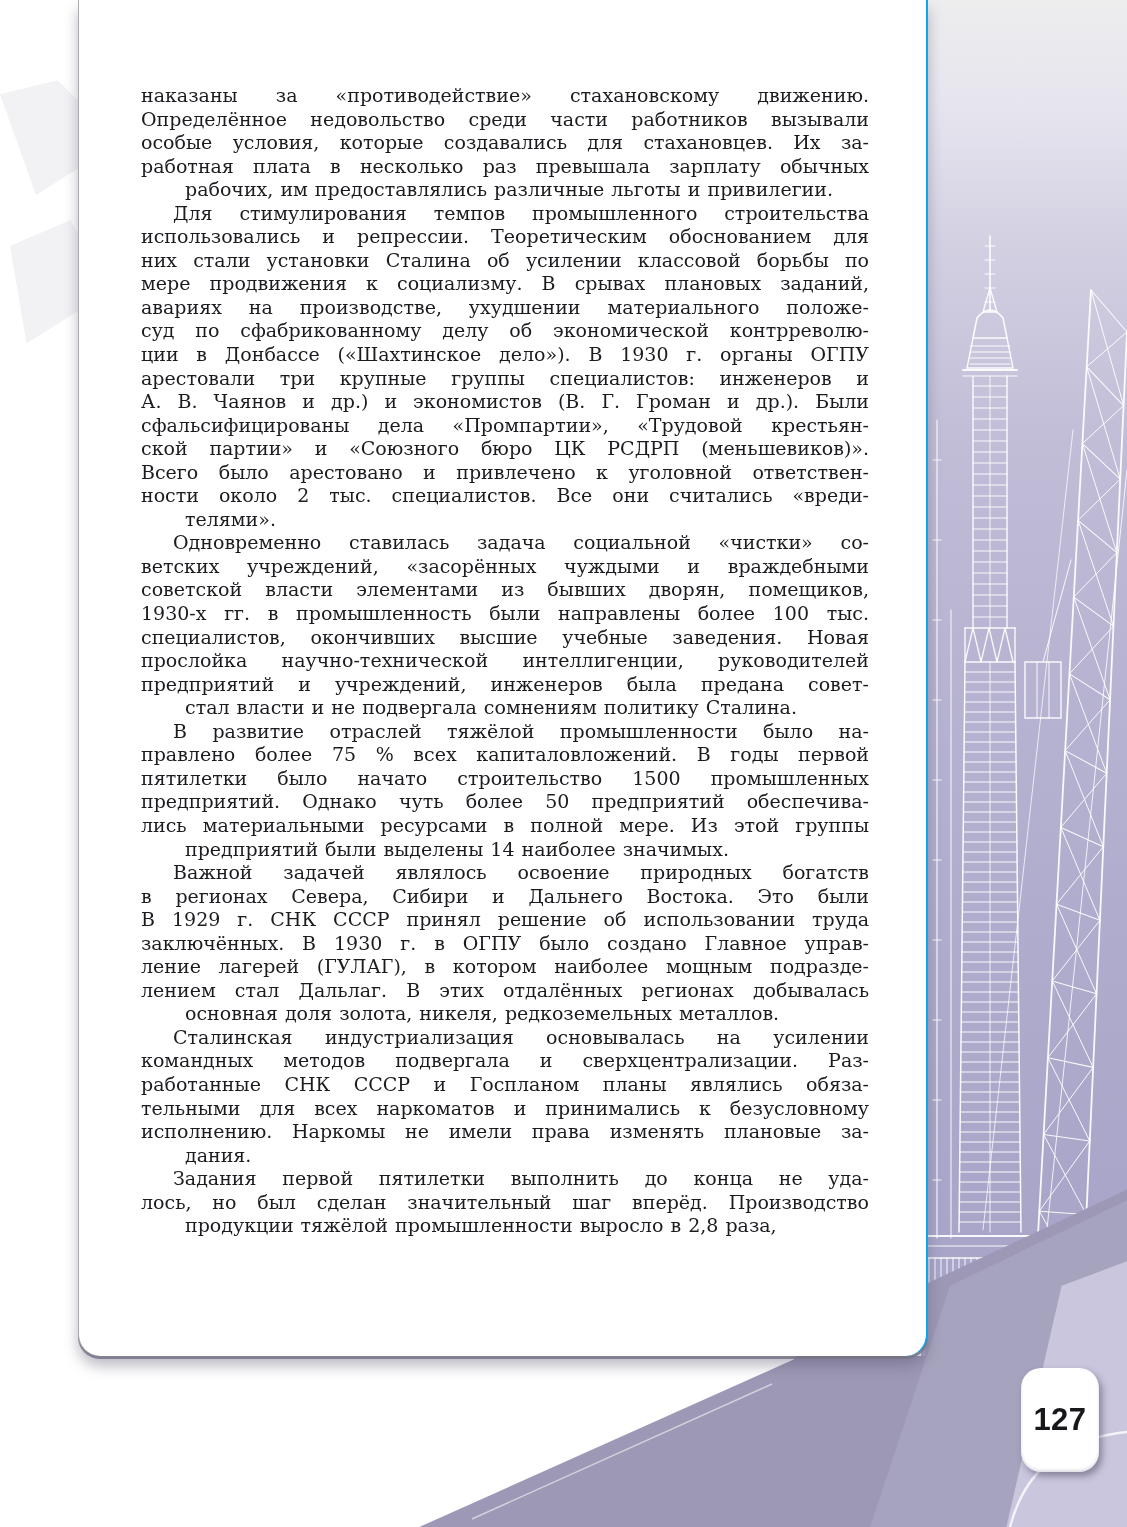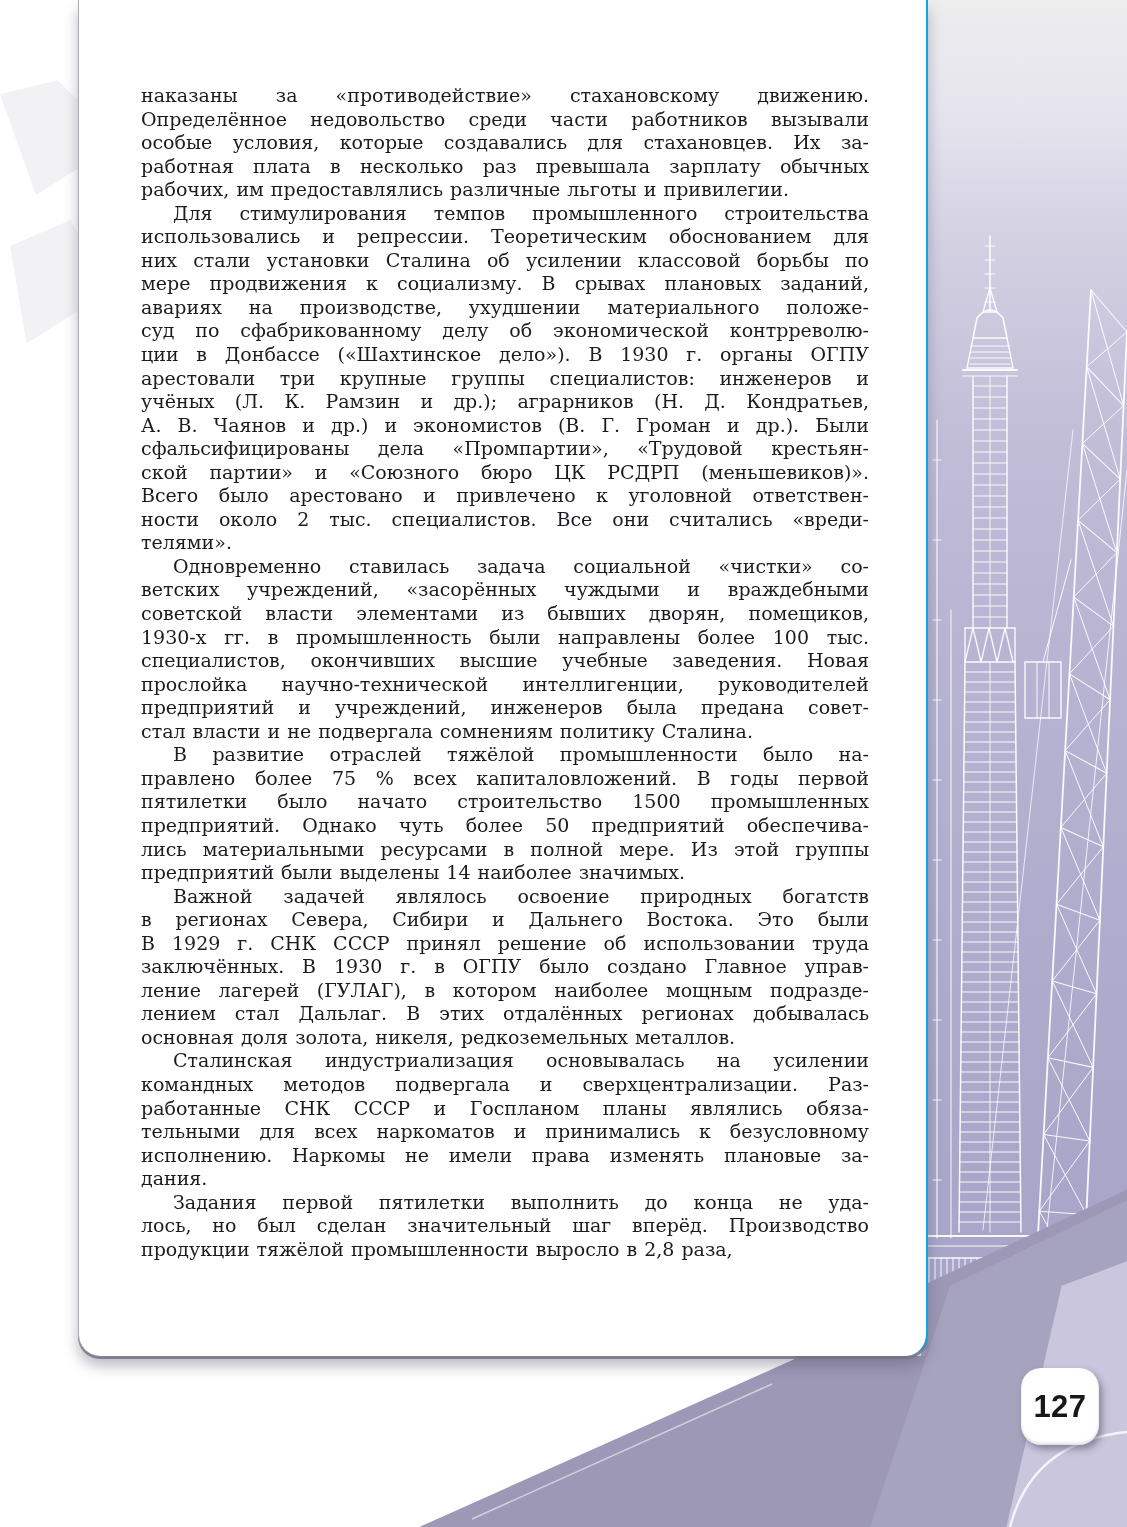--- a/index.html
+++ b/index.html
@@ -41,24 +41,24 @@
     color:var(--text-color,#1b1b20);
     font-size:19px;
   }
   .para{margin:0;}
   .line{
     line-height:23.55px;height:23.55px;overflow:hidden;
     text-align:justify;text-align-last:justify;
     word-spacing:1px;
   }
   .line.indent{text-indent:32px;}
-  .line.last{text-align-last:left;}
+  .line.last{text-align-last:left;margin-left:44px;}
   
   #badge{
-    position:absolute;left:1021px;top:1368px;width:78px;height:77px;
+    position:absolute;left:1021px;top:1368px;width:78px;height:104px;
     background:var(--badge-bg,#ffffff);
     border-radius:20px;
     box-shadow:3px 4px 7px rgba(66,64,92,.5),inset 0 -2px 3px rgba(160,158,180,.35);
     display:flex;align-items:center;justify-content:center;
   }
   #badge span{
     font-family:"Liberation Sans","DejaVu Sans",sans-serif;
     font-weight:bold;font-size:31px;color:var(--badge-text,#17171c);
     letter-spacing:.5px;
   }
@@ -300,21 +300,20 @@
         </div>
         <div class="para">
           <div class="line indent">Для стимулирования темпов промышленного строительства</div>
           <div class="line">использовались и репрессии. Теоретическим обоснованием для</div>
           <div class="line">них стали установки Сталина об усилении классовой борьбы по</div>
           <div class="line">мере продвижения к социализму. В срывах плановых заданий,</div>
           <div class="line">авариях на производстве, ухудшении материального положе-</div>
           <div class="line">суд по сфабрикованному делу об экономической контрреволю-</div>
           <div class="line">ции в Донбассе («Шахтинское дело»). В 1930 г. органы ОГПУ</div>
           <div class="line">арестовали три крупные группы специалистов: инженеров и</div>
-          <div class="line">учёных (Л. К. Рамзин и др.); аграрников (Н. Д. Кондратьев,</div>
           <div class="line">А. В. Чаянов и др.) и экономистов (В. Г. Громан и др.). Были</div>
           <div class="line">сфальсифицированы дела «Промпартии», «Трудовой крестьян-</div>
           <div class="line">ской партии» и «Союзного бюро ЦК РСДРП (меньшевиков)».</div>
           <div class="line">Всего было арестовано и привлечено к уголовной ответствен-</div>
           <div class="line">ности около 2 тыс. специалистов. Все они считались «вреди-</div>
           <div class="line last">телями».</div>
         </div>
         <div class="para">
           <div class="line indent">Одновременно ставилась задача социальной «чистки» со-</div>
           <div class="line">ветских учреждений, «засорённых чуждыми и враждебными</div>

